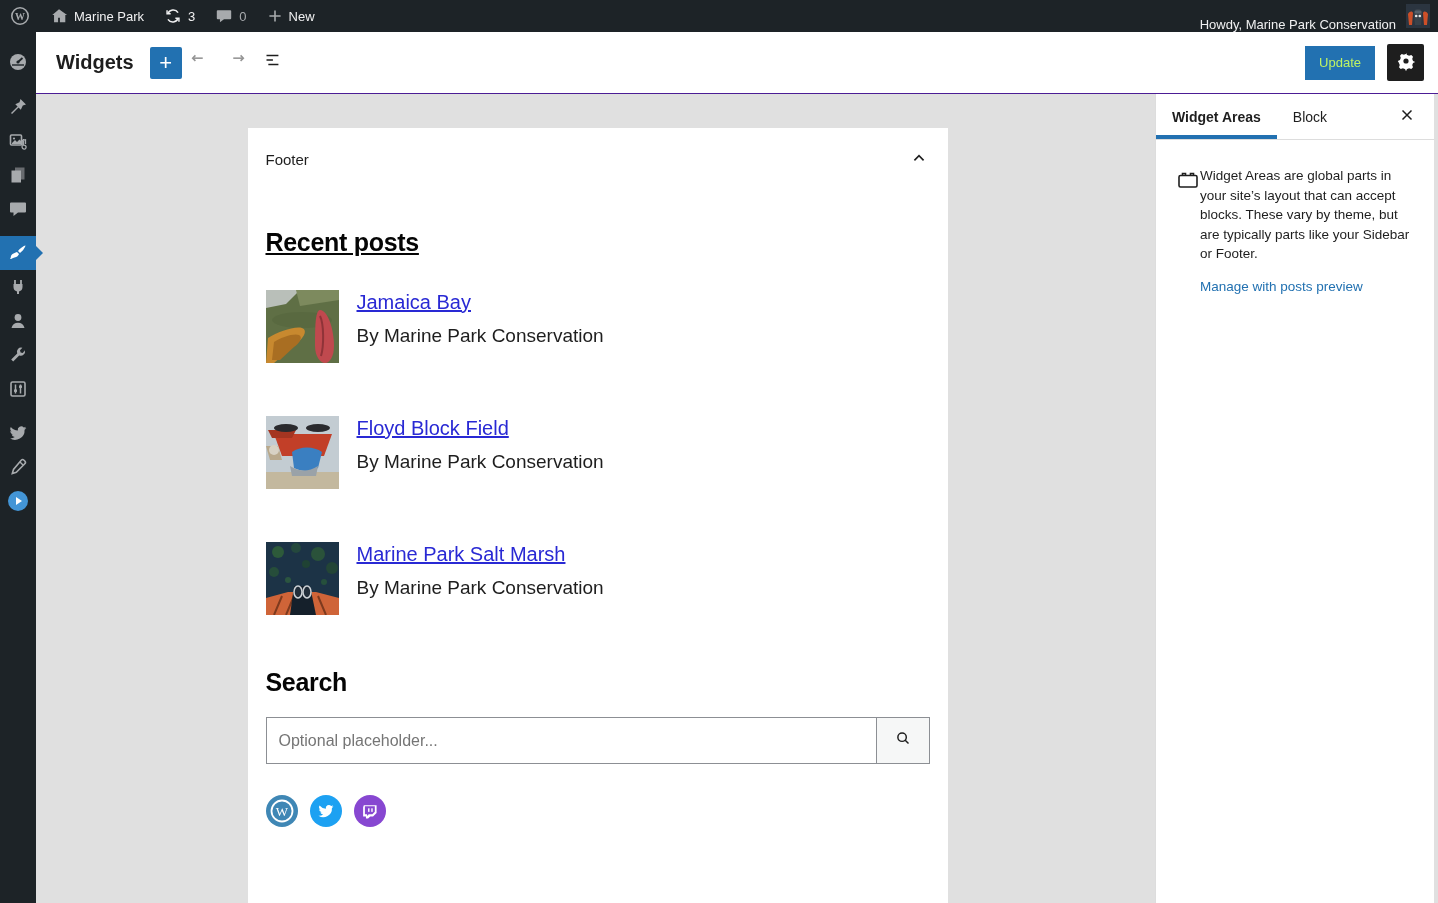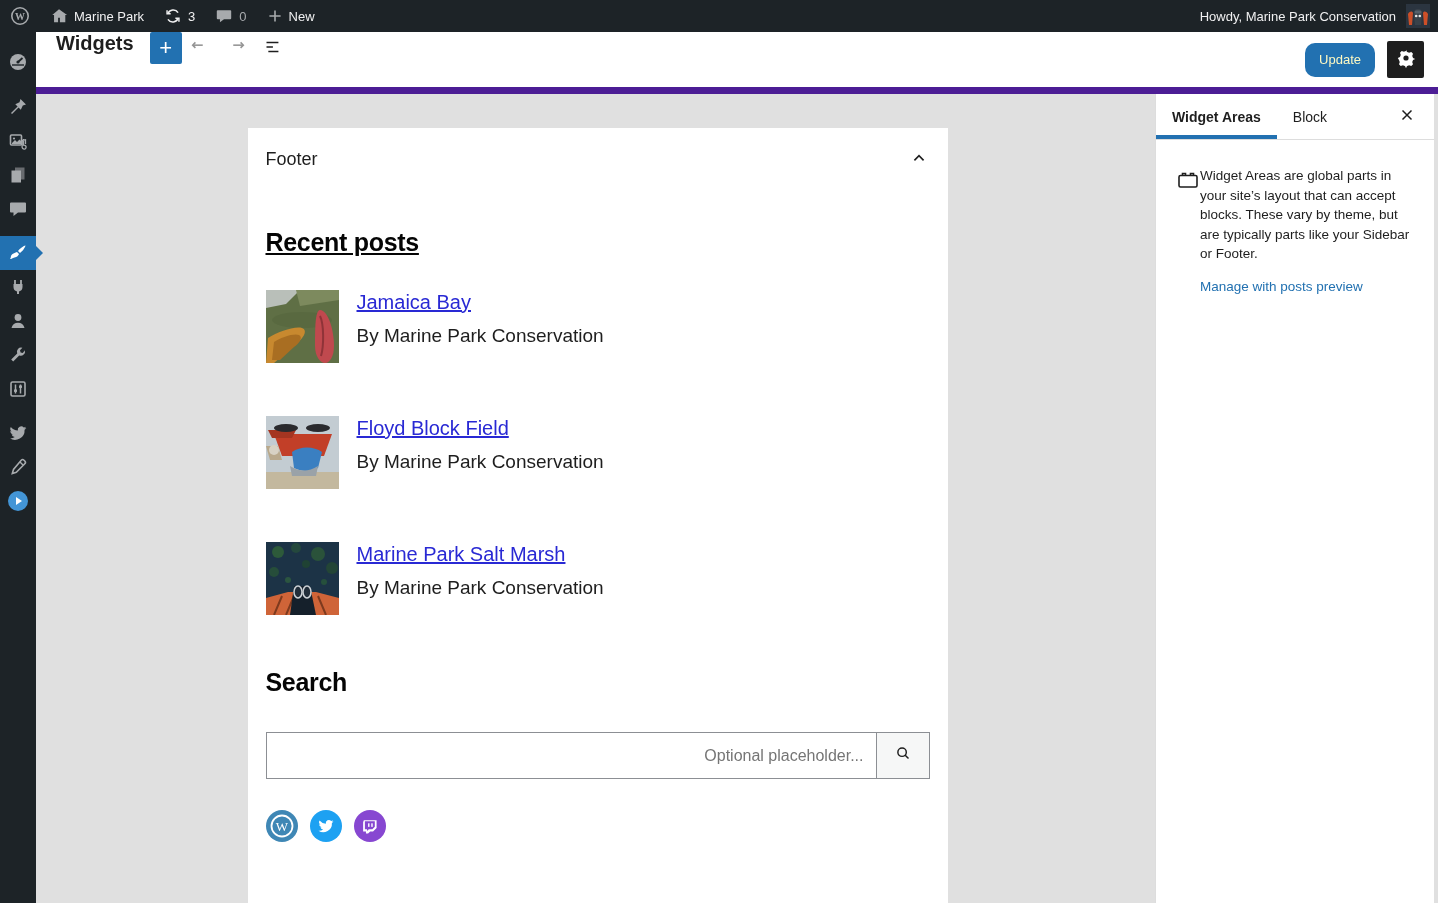--- a/index.html
+++ b/index.html
@@ -29,62 +29,62 @@
   .nav-sep { height:11px; }
   .nav-sep2 { height:10px; }
   .nav-item.active { background:#2271b1; }
   .nav-item.active::after {
     content:""; position:absolute; right:-7px; top:50%; margin-top:-8px;
     border:8px solid transparent; border-left:8px solid #2271b1; border-right:none;
   }
   
   .editor-header {
     position:absolute; top:32px; left:36px; width:1402px; height:62px;
-    background:#fff; border-bottom:7px solid #4c1d95; display:flex; z-index:40;
+    background:#fff; border-bottom:1px solid #4c1d95; display:flex; align-items:center; z-index:40;
   }
   .eh-title { font-size:20px; font-weight:700; color:#1e1e1e; margin:0 16px 0 20px; }
   .btn-inserter {
     width:32px; height:32px; background:#2271b1; color:#fff; border:none; border-radius:2px;
     font-size:22px; line-height:30px; text-align:center; cursor:pointer; padding:0;
   }
   .eh-tool { width:36px; height:36px; border:none; background:none; display:flex; align-items:center; justify-content:center; cursor:pointer; color:#949494; font-size:22px; }
   .eh-tool.dark { color:#1e1e1e; }
   .eh-right { margin-left:auto; display:flex; align-items:center; gap:12px; padding-right:14px; }
   .btn-update {
-    height:34px; padding:0 14px; background:#2271b1; color:#fef9c3; border:none; border-radius:10px;
+    height:34px; padding:0 14px; background:#2271b1; color:#bef264; border:none; border-radius:0;
     font-size:13px; font-family:"Liberation Sans",sans-serif; cursor:pointer;
   }
   .btn-gear {
     width:37px; height:37px; background:#1e1e1e; border:none; border-radius:2px;
     display:flex; align-items:center; justify-content:center; cursor:pointer;
   }
   
   .canvas {
     position:absolute; top:94px; left:36px; width:1123px; bottom:0;
     background:#e0e0e0; overflow:hidden;
   }
   .widget-card {
     width:700px; margin:34px auto 0; background:#fff; height:900px;
     padding:19px 18px 0;
   }
   .area-header { display:flex; align-items:center; justify-content:space-between; height:24px; }
-  .area-title { font-size:18px; color:#1e1e1e; }
+  .area-title { font-size:15px; color:#1e1e1e; }
   .collapse-btn { border:none; background:none; cursor:pointer; padding:0; display:flex; }
   .section-heading { font-size:25px; font-weight:800; color:#050505; letter-spacing:-0.3px; margin:0; }
   .h-recent { margin:57px 0 33px;text-decoration:underline; }
   .post-row { display:flex; gap:18px; margin-bottom:53px; }
   .post-thumb { width:73px; height:73px; flex:0 0 73px; }
   .post-thumb svg { display:block; width:73px; height:73px; }
   .post-title { font-size:20px; color:#2929d4; text-decoration:underline; cursor:pointer; line-height:1.2; }
   .post-byline { font-size:19px; color:#1e1e1e; margin-top:11px; }
-  .h-search { margin:0 0 35px; }
+  .h-search { margin:0 0 20px; }
   .search-bar { display:flex; height:47px; margin-bottom:31px; border:1px solid #8c8f94; background:#fff; }
   .search-input {
     flex:1; border:none; outline:none; padding:0 12px; font-size:16px;
-    font-family:"Liberation Sans",sans-serif; color:#1e1e1e; background:transparent;text-align:right;
+    font-family:"Liberation Sans",sans-serif; color:#1e1e1e; background:transparent;
   }
   .search-input::placeholder { color:#757575; }
   .search-btn {
     width:53px; border:none; border-left:1px solid #8c8f94; background:#f6f7f7;
     display:flex; align-items:center; justify-content:center; cursor:pointer;
   }
   .h-touch { margin:0 0 30px; }
   .social-row { display:flex; gap:12px; padding-bottom:20px; }
   .social-circle { width:32px; height:32px; border-radius:50%; display:flex; align-items:center; justify-content:center; cursor:pointer; }
   .sc-wordpress { background:#3f87b5; }
@@ -146,21 +146,21 @@
   </div>
   <div class="ab-item">
     <span>
       <svg width="16" height="16" viewBox="0 0 20 20">
           <path d="M9 3h2v6h6v2h-6v6H9v-6H3V9h6z" fill="#a7aaad"></path>
         </svg>
     </span>
     <span>New</span>
   </div>
   <div class="ab-right">
-    <div class="ab-item" style="padding-right:2px;">
+    <div class="ab-item" style="padding-right:2px;align-items:flex-end;">
       <span>Howdy, Marine Park Conservation</span>
     </div>
     <span class="avatar">
       <svg width="24" height="24" viewBox="0 0 24 24">
           <rect width="24" height="24" fill="#2b3540"></rect>
           <path d="M2 10c2-3 4-3 5-1l-1 12H3z" fill="#cc4f28"></path>
           <path d="M22 10c-2-3-4-3-5-1l1 12h3z" fill="#cc4f28"></path>
           <path d="M8 9a4 4 0 0 1 8 0v3l-1 9H9l-1-9z" fill="#39424a"></path>
           <rect x="8.5" y="6.5" width="7" height="3" rx="1.5" fill="#55606a"></rect>
           <circle cx="10.2" cy="12" r="1.3" fill="#e8e8e8"></circle>

